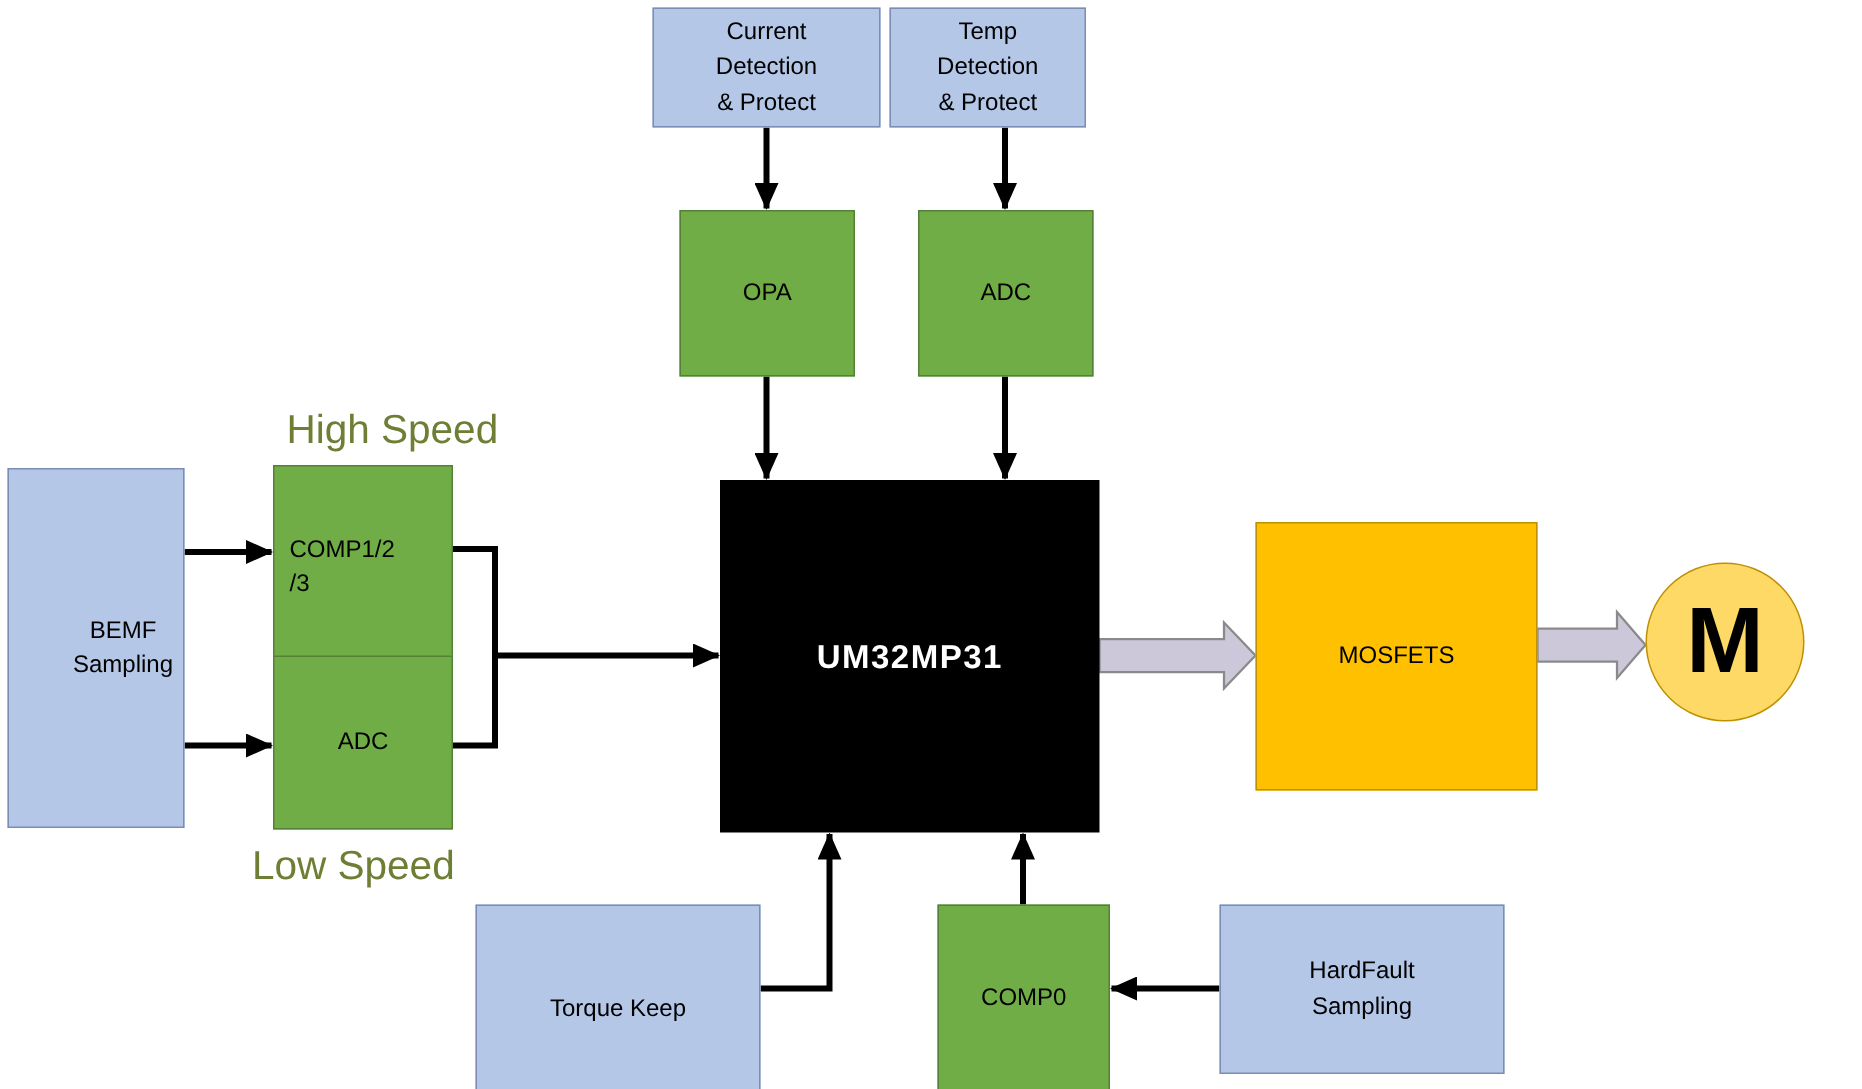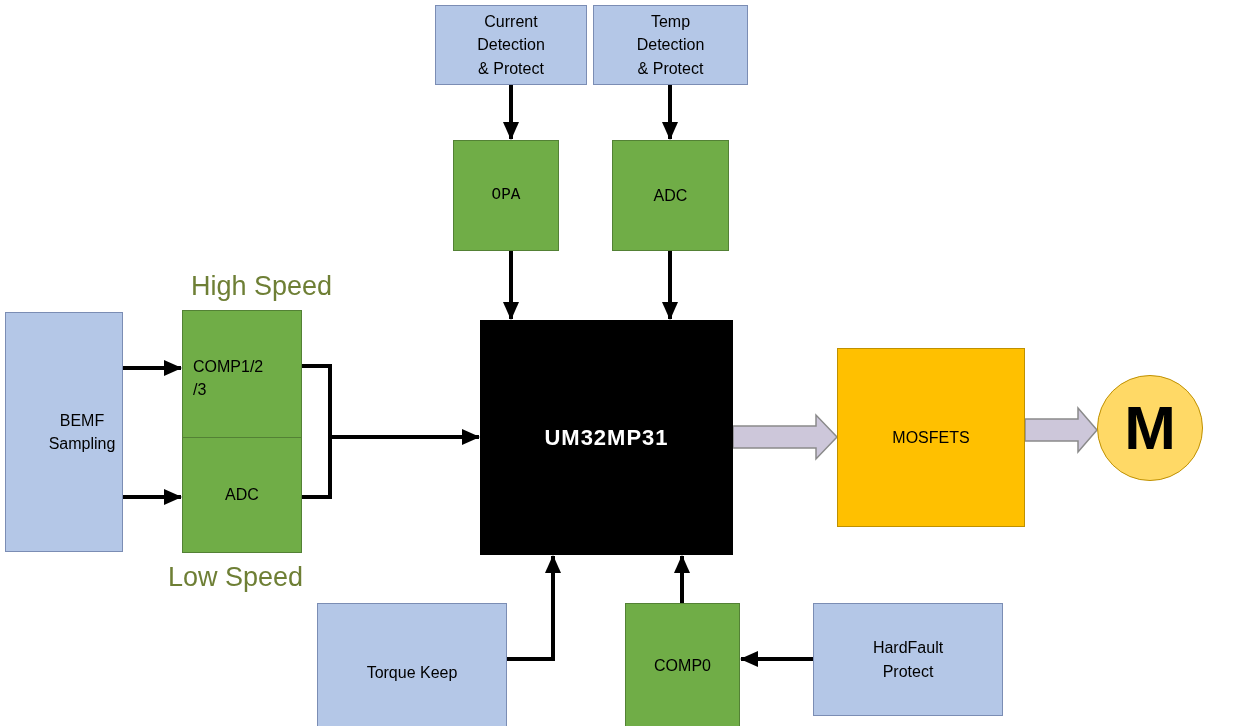--- a/index.html
+++ b/index.html
@@ -112,27 +112,27 @@
     <polygon class="block-arrow" points="733,426 816,426 816,415 837,437 816,459 816,448 733,448"></polygon>
     <polygon class="block-arrow" points="1025,419 1078,419 1078,408 1097,430 1078,452 1078,441 1025,441"></polygon>
   </svg>
 
   <div class="node blue" style="left:435px; top:5px; width:152px; height:80px;">
     <span class="lbl">Current
 Detection
 &amp; Protect</span>
   </div>
 
-  <div class="node blue" style="left:593px; top:5px; width:155px; height:80px;">
+  <div class="node blue" style="left:593px; top:5px; width:131px; height:80px;">
     <span class="lbl">Temp
 Detection
 &amp; Protect</span>
   </div>
 
-  <div class="node green" style="left:453px; top:140px; width:106px; height:111px;font-family:Liberation Mono, monospace;">
+  <div class="node green" style="left:453px; top:140px; width:117px; height:111px;">
     <span class="lbl">OPA</span>
   </div>
 
   <div class="node green" style="left:612px; top:140px; width:117px; height:111px;">
     <span class="lbl">ADC</span>
   </div>
 
   <div class="speed-label" style="left:163px; top:271px;margin-left:28px;">High Speed</div>
 
   <div class="node blue" style="left:5px; top:312px; width:118px; height:240px;padding-left:36px;">
@@ -166,16 +166,16 @@
   <div class="node blue" style="left:317px; top:603px; width:190px; height:139px;">
     <span class="lbl">Torque Keep</span>
   </div>
 
   <div class="node green" style="left:625px; top:603px; width:115px; height:125px;">
     <span class="lbl">COMP0</span>
   </div>
 
   <div class="node blue" style="left:813px; top:603px; width:190px; height:113px;">
     <span class="lbl">HardFault
-Protect</span>
+Sampling</span>
   </div>
 
 </div>
 
 </body></html>

